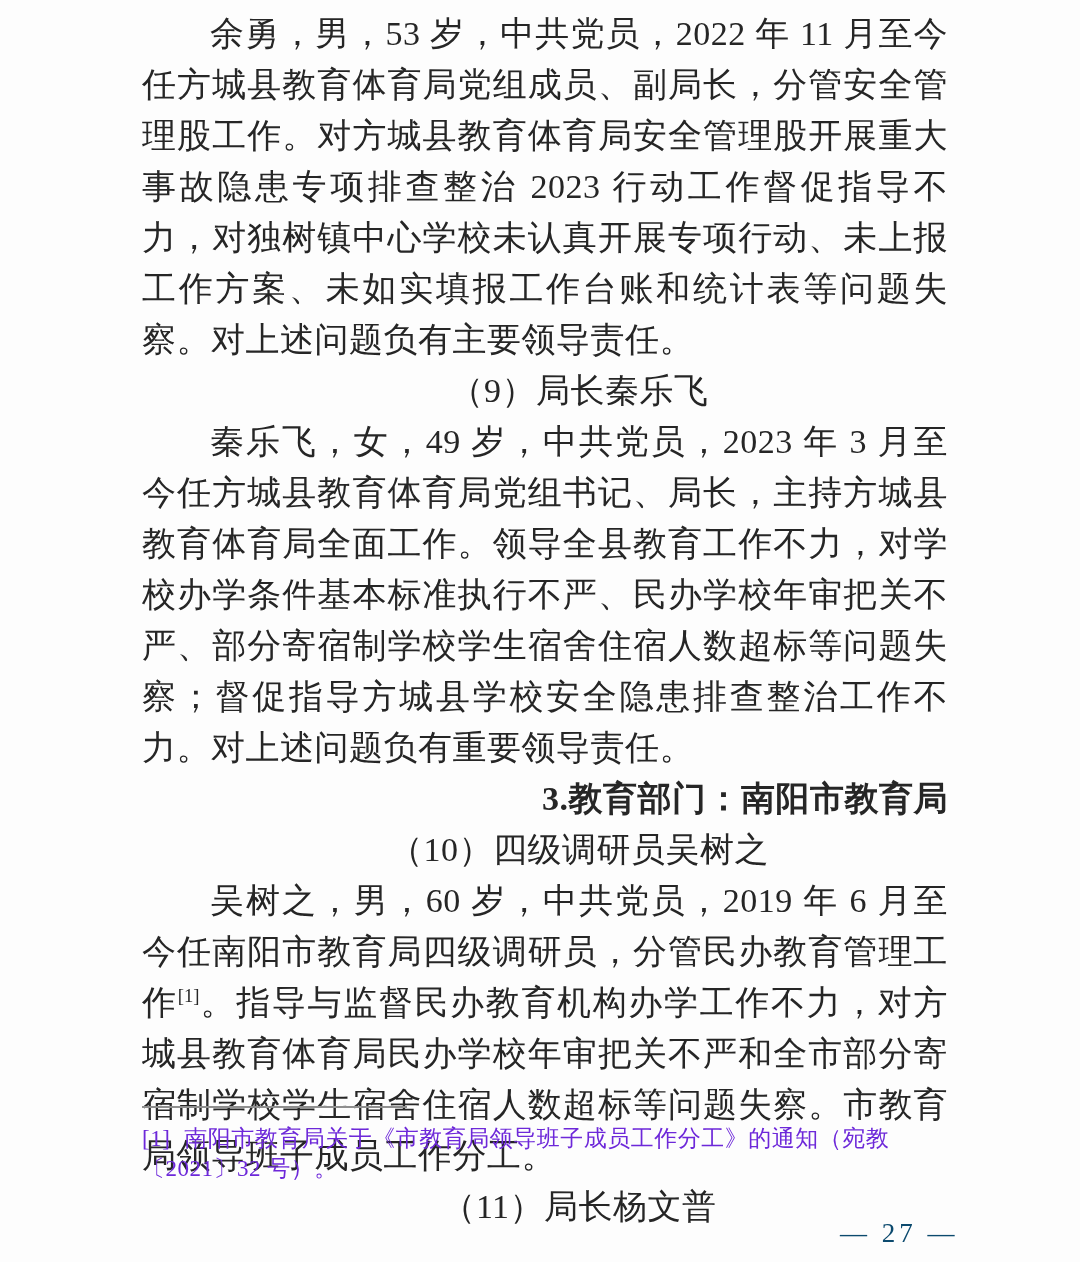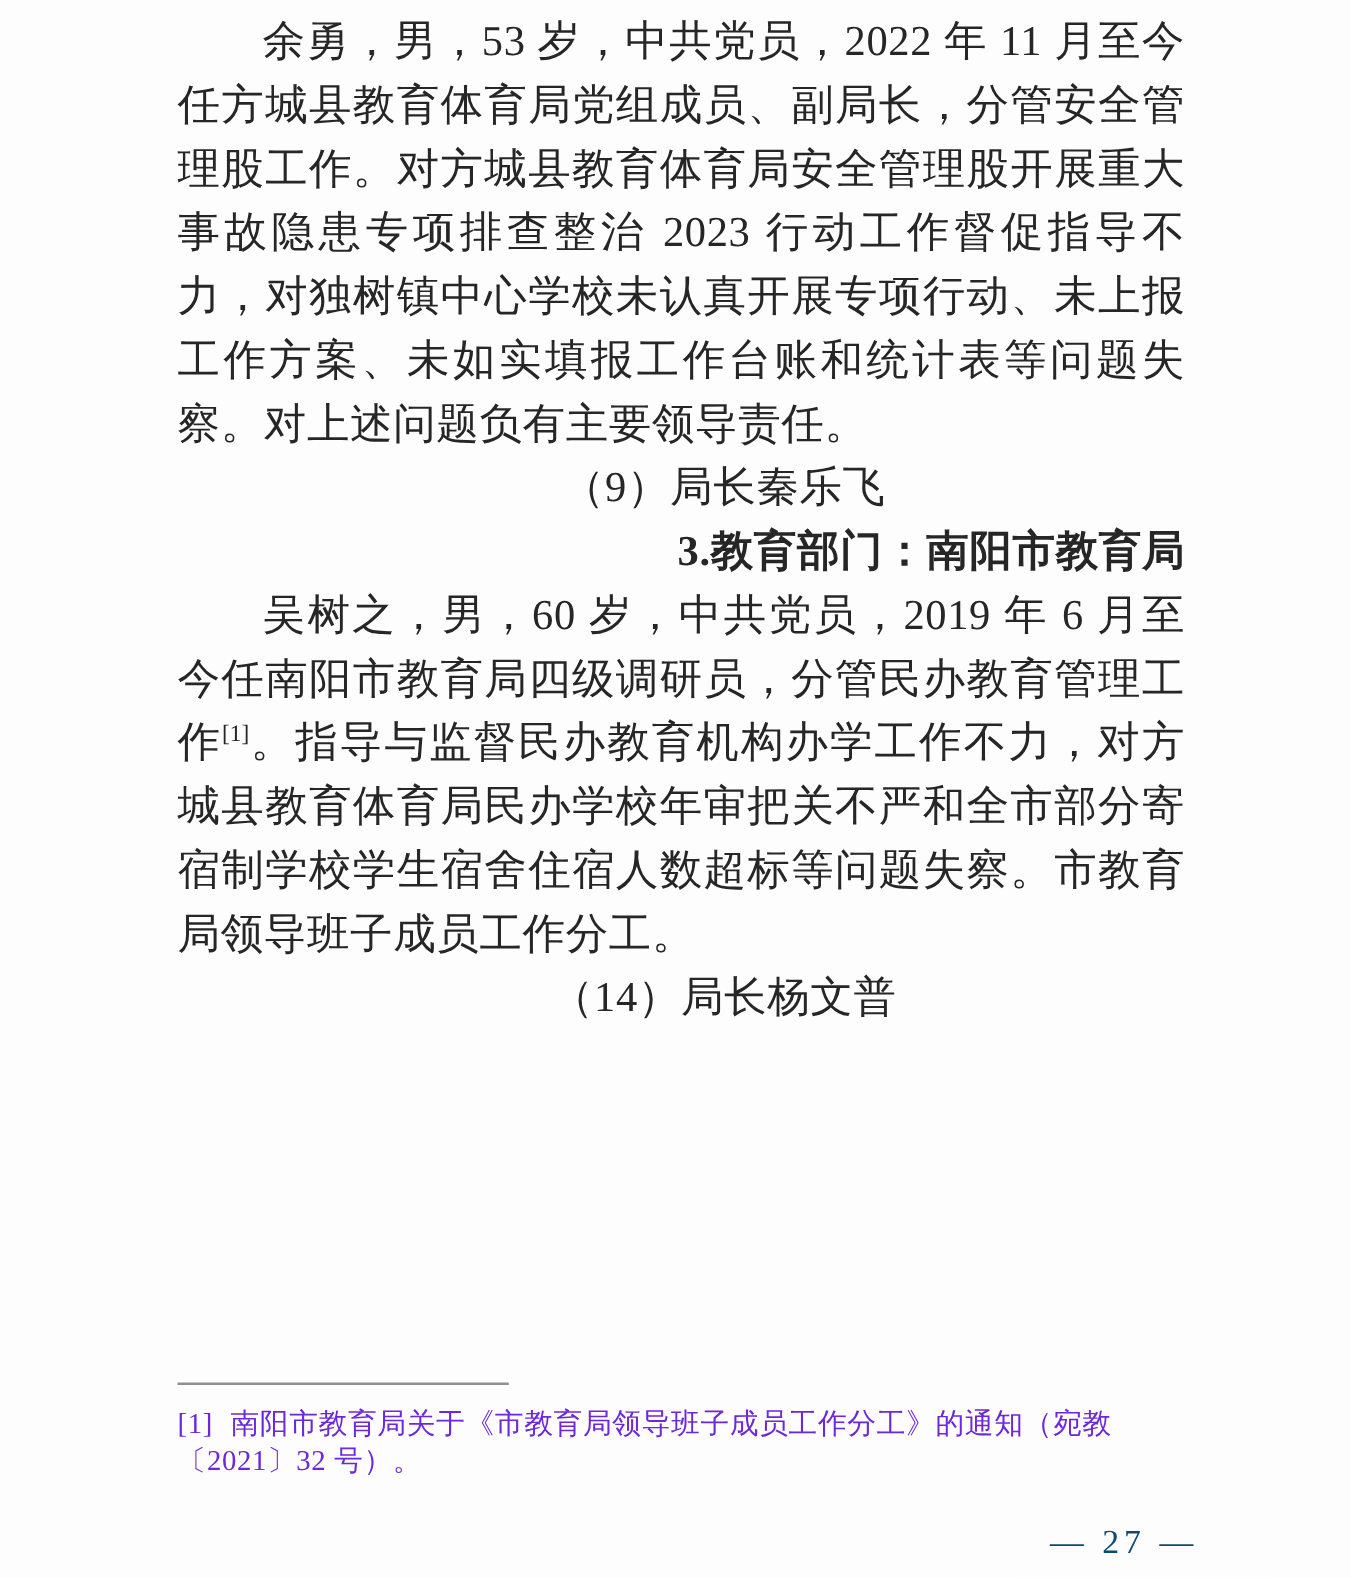--- a/index.html
+++ b/index.html
@@ -79,27 +79,29 @@
 <body>
 
 <div class="page">
 
   <div class="content">
 
     <p class="para">余勇，男，53 岁，中共党员，2022 年 11 月至今任方城县教育体育局党组成员、副局长，分管安全管理股工作。对方城县教育体育局安全管理股开展重大事故隐患专项排查整治 2023 行动工作督促指导不力，对独树镇中心学校未认真开展专项行动、未上报工作方案、未如实填报工作台账和统计表等问题失察。对上述问题负有主要领导责任。</p>
 
     <p class="para sub-heading">（9）局长秦乐飞</p>
 
+    <p class="para">秦乐飞，女，49 岁，中共党员，2023 年 3 月至今任方城县教育体育局党组书记、局长，主持方城县教育体育局全面工作。领导全县教育工作不力，对学校办学条件基本标准执行不严、民办学校年审把关不严、部分寄宿制学校学生宿舍住宿人数超标等问题失察；督促指导方城县学校安全隐患排查整治工作不力。对上述问题负有重要领导责任。</p>
 
     <p class="para section-heading">3.教育部门：南阳市教育局</p>
 
+    <p class="para sub-heading">（10）四级调研员吴树之</p>
 
     <p class="para"><span>吴树之，男，60 岁，中共党员，2019 年 6 月至今任南阳市教育局四级调研员，分管民办教育管理工作</span><sup class="footnote-ref">[1]</sup><span>。指导与监督民办教育机构办学工作不力，对方城县教育体育局民办学校年审把关不严和全市部分寄宿制学校学生宿舍住宿人数超标等问题失察。市教育局领导班子成员工作分工。</span></p>
 
-    <p class="para sub-heading">（14）局长杨文普</p>
+    <p class="para sub-heading">（11）局长杨文普</p>
 
   </div>
 
   <div class="footnote-block">
     <div class="footnote-rule"></div>
     <div class="footnote-line"><span class="footnote-marker">[1]</span><span>南阳市教育局关于《市教育局领导班子成员工作分工》的通知（宛教〔2021〕32 号）。</span></div>
   </div>
 
   <div class="page-number">— 27 —</div>
 

